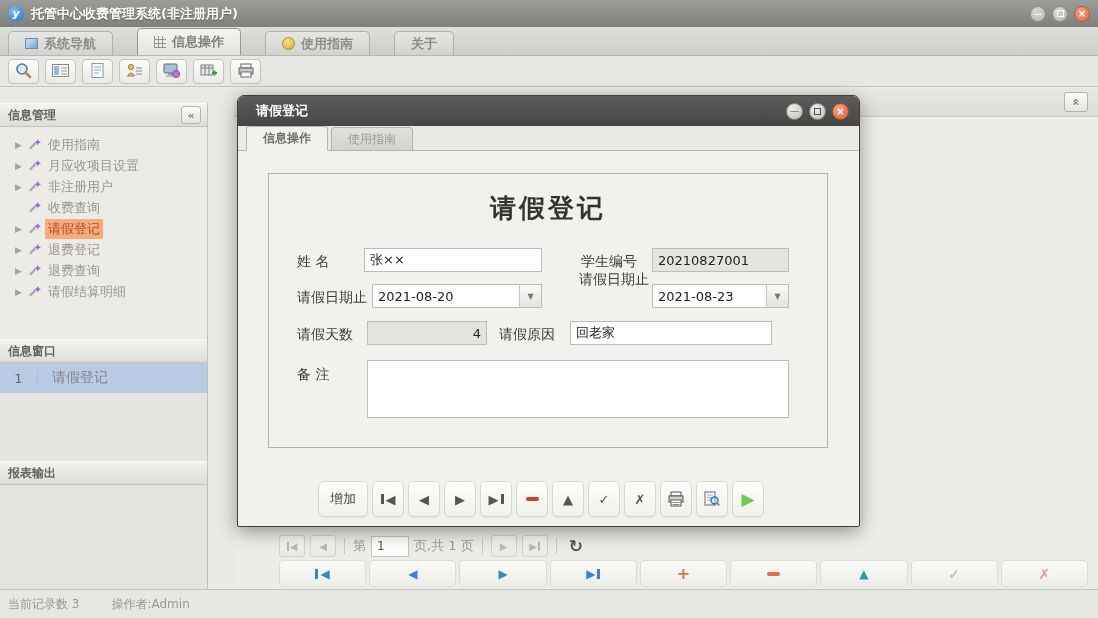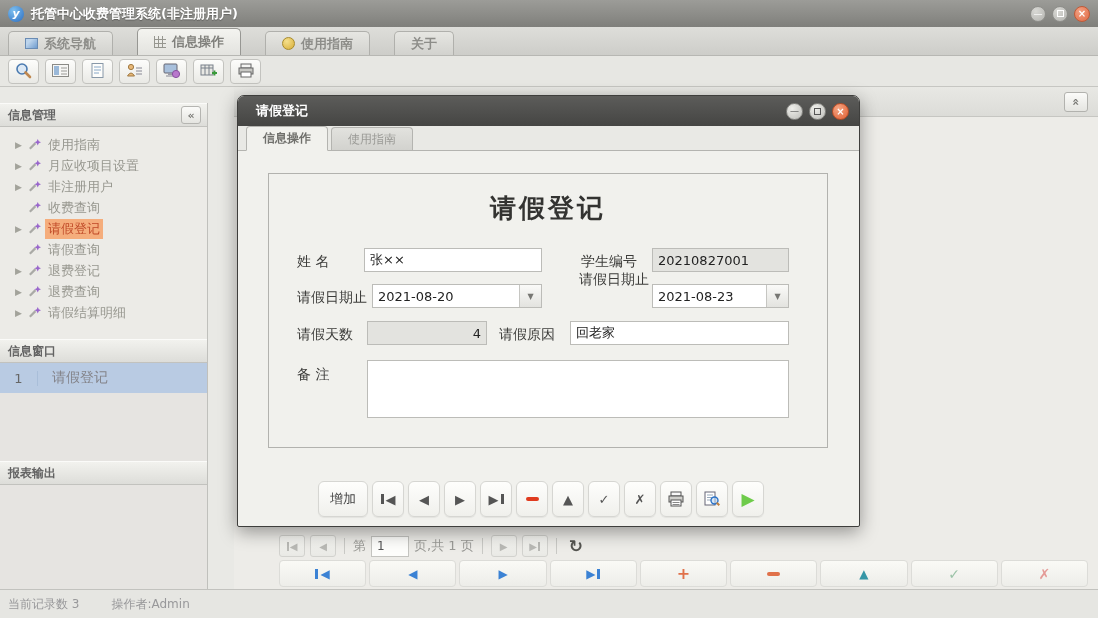--- a/index.html
+++ b/index.html
@@ -282,30 +282,20 @@
           <span class="tw show">▶</span>
           <span class="wand">
             <svg width="13" height="13" viewBox="0 0 14 14">
               <line x1="2" y1="11.5" x2="8" y2="5.5" stroke="#aaaaa6" stroke-width="2.4"></line>
               <path d="M10.5 1 L11.6 3.4 14 4.5 11.6 5.6 10.5 8 9.4 5.6 7 4.5 9.4 3.4 Z" fill="#9966cc"></path>
             </svg>
           </span>
           <span class="tlabel sel">请假登记</span>
         </div>
 
-        <div class="tree-item">
-          <span class="tw">▶</span>
-          <span class="wand">
-            <svg width="13" height="13" viewBox="0 0 14 14">
-              <line x1="2" y1="11.5" x2="8" y2="5.5" stroke="#aaaaa6" stroke-width="2.4"></line>
-              <path d="M10.5 1 L11.6 3.4 14 4.5 11.6 5.6 10.5 8 9.4 5.6 7 4.5 9.4 3.4 Z" fill="#9966cc"></path>
-            </svg>
-          </span>
-          <span class="tlabel">请假查询</span>
-        </div>
 
         <div class="tree-item">
           <span class="tw show">▶</span>
           <span class="wand">
             <svg width="13" height="13" viewBox="0 0 14 14">
               <line x1="2" y1="11.5" x2="8" y2="5.5" stroke="#aaaaa6" stroke-width="2.4"></line>
               <path d="M10.5 1 L11.6 3.4 14 4.5 11.6 5.6 10.5 8 9.4 5.6 7 4.5 9.4 3.4 Z" fill="#9966cc"></path>
             </svg>
           </span>
           <span class="tlabel">退费登记</span>
@@ -448,21 +438,21 @@
           <input value="2021-08-23" style="">
           <span class="drop">
               <span>▼</span>
             </span>
         </div>
 
         <span class="flabel" style="left:28px; top:152px;">请假天数</span>
         <input class="fin ro" style="left: 98px; top: 147px; width: 120px; text-align: right;" readonly="" value="4">
 
         <span class="flabel" style="left:230px; top:152px;">请假原因</span>
-        <input class="fin" style="left: 301px; top: 147px; width: 219px;" value="回老家">
+        <input class="fin" style="left: 301px; top: 147px; width: 202px;" value="回老家">
 
         <span class="flabel" style="left:28px; top:192px;">备  注</span>
         <textarea class="fta" style="left: 98px; top: 186px; width: 422px; height: 58px;" value=""></textarea>
       </div>
 
       <div class="dlg-toolbar">
         <div class="dbtn txt">增加</div>
         <div class="dbtn sm blue">
             <span class="bar-w"></span>
             <span>◀</span>

